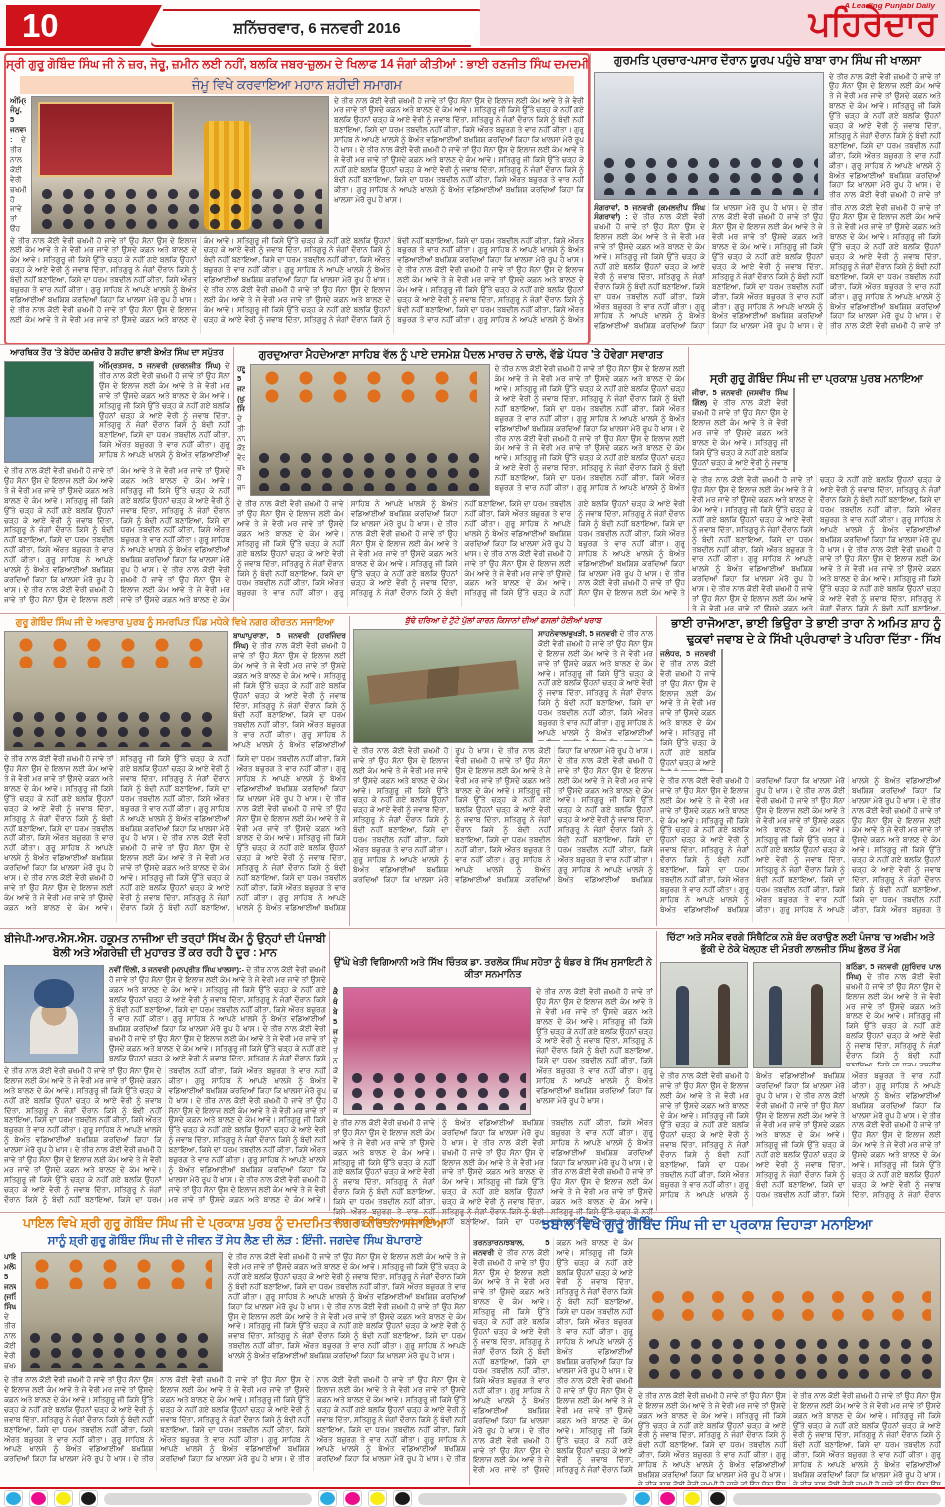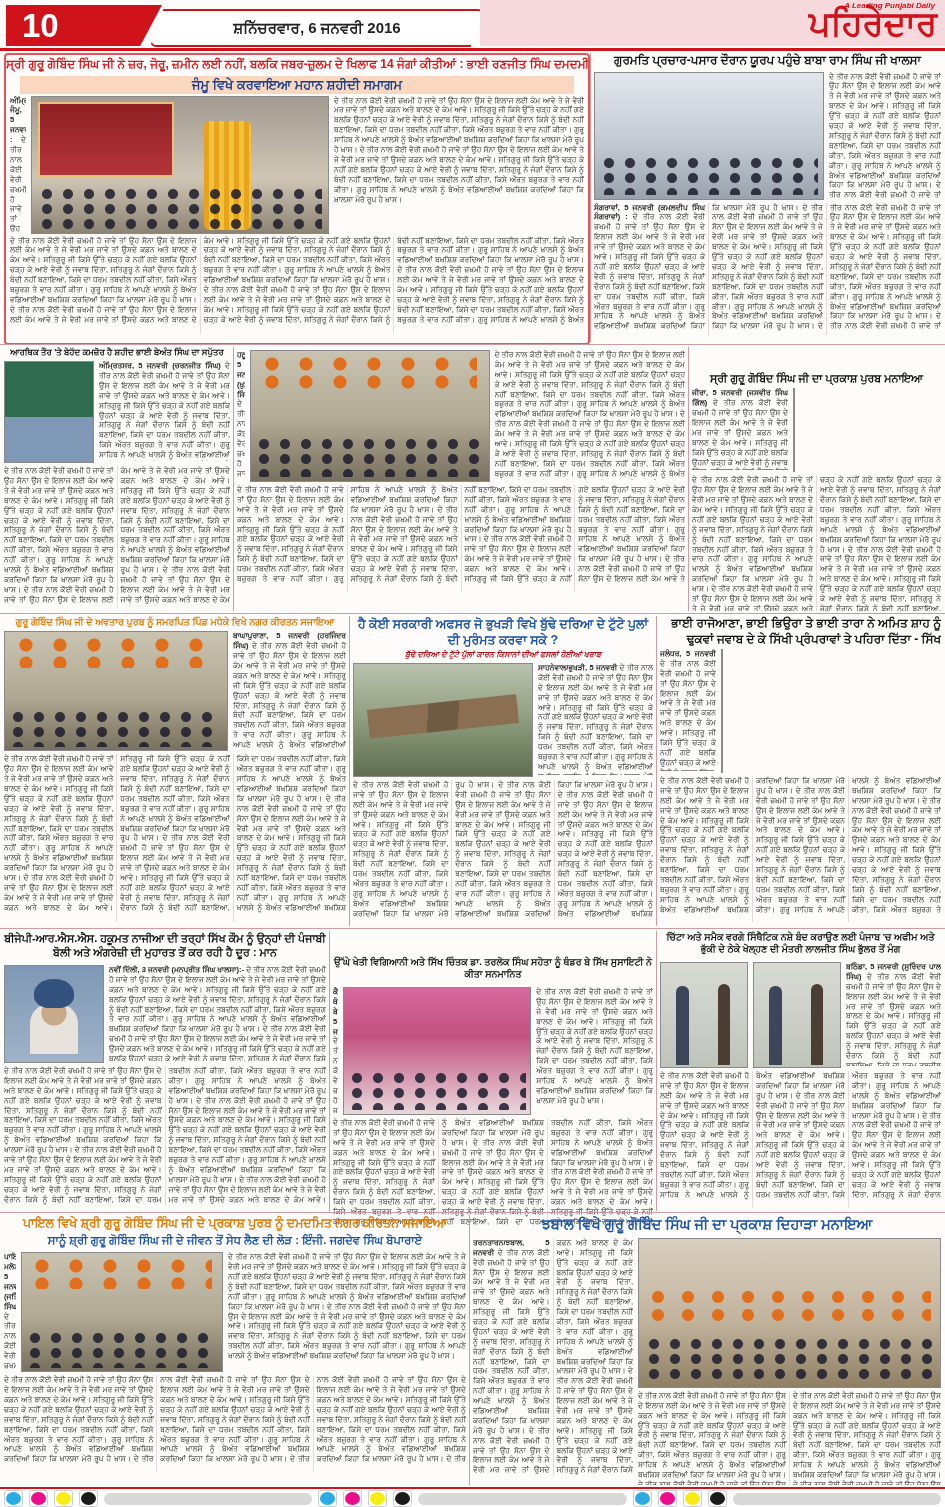--- a/index.html
+++ b/index.html
@@ -15,21 +15,21 @@
   .mast-band{position:absolute;left:480px;top:0;width:465px;height:46px;background:#f6d9dd;}
   .logo{position:absolute;right:8px;top:6px;color:#d0121b;font-size:34px;font-weight:bold;line-height:1;}
   .tagline{position:absolute;right:10px;top:1px;color:#d0121b;font-size:8px;font-style:italic;font-weight:bold;}
   .rule-top{position:absolute;left:0;top:48px;width:945px;height:3px;background:#d0121b;}
   .rule-bottom{position:absolute;left:0;top:1487px;width:945px;height:2px;background:#d0121b;}
   
   .art{position:absolute;overflow:hidden;}
   .hl{font-weight:bold;text-align:center;margin:0;line-height:1.3;}
   .one{white-space:nowrap;overflow:hidden;}
   .red{color:#d6181e}.blk{color:#111}.org{color:#e07c06}.blu{color:#1c55a8}
-  .subband{background:#f9d8bf;color:#1c3f8f;font-weight:bold;text-align:center;font-size:13px;
+  .subband{background:#f9d8bf;color:#1c3f8f;font-weight:normal;text-align:center;font-size:13px;
            margin:3px 14px 2px 14px;padding:1px 0;}
   .subsmall{color:#b3111c;font-weight:bold;font-style:italic;text-align:center;font-size:8px;margin:0;}
   .body{font-size:7.5px;text-align:justify;line-height:1.32;color:#1b1b1b;overflow:hidden;}
   .cols2{columns:2;column-gap:7px;column-rule:1px solid #e3dada;}
   .cols3{columns:3;column-gap:7px;column-rule:1px solid #e3dada;}
   .cols4{columns:4;column-gap:7px;column-rule:1px solid #e3dada;}
   .dl{font-weight:bold;}
   .row{display:flex;gap:5px;}
   .grow{flex:1 1 auto;}
   .vsep{position:absolute;width:1px;background:#cf9d9d;}
@@ -133,20 +133,21 @@
       </div>
     </div>
     <div class="body cols2" style="margin-top:3px;height:142px;">
       <span> ਦੇ ਤੀਰ ਨਾਲ ਕੋਈ ਵੈਰੀ ਜ਼ਖਮੀ ਹੋ ਜਾਵੇ ਤਾਂ ਉਹ ਸੋਨਾ ਉਸ ਦੇ ਇਲਾਜ ਲਈ ਕੰਮ ਆਵੇ ਤੇ ਜੇ ਵੈਰੀ ਮਰ ਜਾਵੇ ਤਾਂ ਉਸਦੇ ਕਫ਼ਨ ਅਤੇ ਬਾਲਣ ਦੇ ਕੰਮ ਆਵੇ। ਸਤਿਗੁਰੂ ਜੀ ਕਿਸੇ ਉੱਤੇ ਚੜ੍ਹ ਕੇ ਨਹੀਂ ਗਏ ਬਲਕਿ ਉਹਨਾਂ ਚੜ੍ਹ ਕੇ ਆਏ ਵੈਰੀ ਨੂੰ ਜਵਾਬ ਦਿੱਤਾ, ਸਤਿਗੁਰੂ ਨੇ ਜੰਗਾਂ ਦੌਰਾਨ ਕਿਸੇ ਨੂੰ ਬੰਦੀ ਨਹੀਂ ਬਣਾਇਆ, ਕਿਸੇ ਦਾ ਧਰਮ ਤਬਦੀਲ ਨਹੀਂ ਕੀਤਾ, ਕਿਸੇ ਔਰਤ ਬਜ਼ੁਰਗ ਤੇ ਵਾਰ ਨਹੀਂ ਕੀਤਾ। ਗੁਰੂ ਸਾਹਿਬ ਨੇ ਆਪਣੇ ਖਾਲਸੇ ਨੂੰ ਬੇਅੰਤ ਵਡਿਆਈਆਂ ਬਖਸ਼ਿਸ਼ ਕਰਦਿਆਂ ਕਿਹਾ ਕਿ ਖਾਲਸਾ ਮੇਰੋ ਰੂਪ ਹੈ ਖਾਸ। ਦੇ ਤੀਰ ਨਾਲ ਕੋਈ ਵੈਰੀ ਜ਼ਖਮੀ ਹੋ ਜਾਵੇ ਤਾਂ ਉਹ ਸੋਨਾ ਉਸ ਦੇ ਇਲਾਜ ਲਈ ਕੰਮ ਆਵੇ ਤੇ ਜੇ ਵੈਰੀ ਮਰ ਜਾਵੇ ਤਾਂ ਉਸਦੇ ਕਫ਼ਨ ਅਤੇ ਬਾਲਣ ਦੇ ਕੰਮ ਆਵੇ। ਸਤਿਗੁਰੂ ਜੀ ਕਿਸੇ ਉੱਤੇ ਚੜ੍ਹ ਕੇ ਨਹੀਂ ਗਏ ਬਲਕਿ ਉਹਨਾਂ ਚੜ੍ਹ ਕੇ ਆਏ ਵੈਰੀ ਨੂੰ ਜਵਾਬ ਦਿੱਤਾ, ਸਤਿਗੁਰੂ ਨੇ ਜੰਗਾਂ ਦੌਰਾਨ ਕਿਸੇ ਨੂੰ ਬੰਦੀ ਨਹੀਂ ਬਣਾਇਆ, ਕਿਸੇ ਦਾ ਧਰਮ ਤਬਦੀਲ ਨਹੀਂ ਕੀਤਾ, ਕਿਸੇ ਔਰਤ ਬਜ਼ੁਰਗ ਤੇ ਵਾਰ ਨਹੀਂ ਕੀਤਾ। ਗੁਰੂ ਸਾਹਿਬ ਨੇ ਆਪਣੇ ਖਾਲਸੇ ਨੂੰ ਬੇਅੰਤ ਵਡਿਆਈਆਂ ਬਖਸ਼ਿਸ਼ ਕਰਦਿਆਂ ਕਿਹਾ ਕਿ ਖਾਲਸਾ ਮੇਰੋ ਰੂਪ ਹੈ ਖਾਸ। ਦੇ ਤੀਰ ਨਾਲ ਕੋਈ ਵੈਰੀ ਜ਼ਖਮੀ ਹੋ ਜਾਵੇ ਤਾਂ ਉਹ ਸੋਨਾ ਉਸ ਦੇ ਇਲਾਜ ਲਈ ਕੰਮ ਆਵੇ ਤੇ ਜੇ ਵੈਰੀ ਮਰ ਜਾਵੇ ਤਾਂ ਉਸਦੇ ਕਫ਼ਨ ਅਤੇ ਬਾਲਣ ਦੇ ਕੰਮ ਆਵੇ। ਸਤਿਗੁਰੂ ਜੀ ਕਿਸੇ ਉੱਤੇ ਚੜ੍ਹ ਕੇ ਨਹੀਂ ਗਏ ਬਲਕਿ ਉਹਨਾਂ ਚੜ੍ਹ ਕੇ ਆਏ ਵੈਰੀ ਨੂੰ ਜਵਾਬ ਦਿੱਤਾ, ਸਤਿਗੁਰੂ ਨੇ ਜੰਗਾਂ ਦੌਰਾਨ ਕਿਸੇ ਨੂੰ ਬੰਦੀ ਨਹੀਂ ਬਣਾਇਆ, ਕਿਸੇ ਦਾ ਧਰਮ ਤਬਦੀਲ ਨਹੀਂ ਕੀਤਾ, ਕਿਸੇ ਔਰਤ ਬਜ਼ੁਰਗ ਤੇ ਵਾਰ ਨਹੀਂ ਕੀਤਾ। ਗੁਰੂ ਸਾਹਿਬ ਨੇ ਆਪਣੇ ਖਾਲਸੇ ਨੂੰ ਬੇਅੰਤ ਵਡਿਆਈਆਂ ਬਖਸ਼ਿਸ਼ ਕਰਦਿਆਂ ਕਿਹਾ ਕਿ ਖਾਲਸਾ ਮੇਰੋ ਰੂਪ ਹੈ ਖਾਸ। ਦੇ ਤੀਰ ਨਾਲ ਕੋਈ ਵੈਰੀ ਜ਼ਖਮੀ ਹੋ ਜਾਵੇ ਤਾਂ ਉਹ ਸੋਨਾ ਉਸ ਦੇ ਇਲਾਜ ਲਈ ਕੰਮ ਆਵੇ ਤੇ ਜੇ ਵੈਰੀ ਮਰ ਜਾਵੇ ਤਾਂ ਉਸਦੇ ਕਫ਼ਨ ਅਤੇ ਬਾਲਣ ਦੇ ਕੰਮ ਆਵੇ। ਸਤਿਗੁਰੂ ਜੀ ਕਿਸੇ ਉੱਤੇ ਚੜ੍ਹ ਕੇ ਨਹੀਂ ਗਏ ਬਲਕਿ ਉਹਨਾਂ ਚੜ੍ਹ ਕੇ ਆਏ ਵੈਰੀ ਨੂੰ ਜਵਾਬ ਦਿੱਤਾ, ਸਤਿਗੁਰੂ ਨੇ ਜੰਗਾਂ ਦੌਰਾਨ ਕਿਸੇ ਨੂੰ ਬੰਦੀ ਨਹੀਂ ਬਣਾਇਆ, ਕਿਸੇ ਦਾ ਧਰਮ ਤਬਦੀਲ ਨਹੀਂ ਕੀਤਾ, ਕਿਸੇ ਔਰਤ ਬਜ਼ੁਰਗ ਤੇ ਵਾਰ ਨਹੀਂ ਕੀਤਾ। ਗੁਰੂ ਸਾਹਿਬ ਨੇ ਆਪਣੇ ਖਾਲਸੇ ਨੂੰ ਬੇਅੰਤ ਵਡਿਆਈਆਂ ਬਖਸ਼ਿਸ਼ ਕਰਦਿਆਂ ਕਿਹਾ ਕਿ ਖਾਲਸਾ ਮੇਰੋ ਰੂਪ ਹੈ ਖਾਸ।</span>
     </div>
   </section>
 
   <div class="vsep" style="left:233px;top:347px;height:264px;"></div>
 
   <section class="art" style="left:237px;top:347px;width:448px;height:264px;">
+    <h2 class="hl blk one" style="font-size:11px;">ਗੁਰਦੁਆਰਾ ਮੈਹਦੇਆਣਾ ਸਾਹਿਬ ਵੱਲ ਨੂੰ ਪਾਏ ਦਸਮੇਸ਼ ਪੈਦਲ ਮਾਰਚ ਨੇ ਚਾਲੇ, ਵੱਡੇ ਪੱਧਰ 'ਤੇ ਹੋਵੇਗਾ ਸਵਾਗਤ</h2>
     <div class="row" style="margin-top:3px;">
       <div class="body" style="width:100px;height:130px;">
         <b class="dl">ਹਠੂਰ, 5 ਜਨਵਰੀ (ਖੁਸ਼ਮਿੰਦਰ ਸਿੰਘ)</b>
         <span> ਦੇ ਤੀਰ ਨਾਲ ਕੋਈ ਵੈਰੀ ਜ਼ਖਮੀ ਹੋ ਜਾਵੇ ਤਾਂ ਉਹ ਸੋਨਾ ਉਸ ਦੇ ਇਲਾਜ ਲਈ ਕੰਮ ਆਵੇ ਤੇ ਜੇ ਵੈਰੀ ਮਰ ਜਾਵੇ ਤਾਂ ਉਸਦੇ ਕਫ਼ਨ ਅਤੇ ਬਾਲਣ ਦੇ ਕੰਮ ਆਵੇ। ਸਤਿਗੁਰੂ ਜੀ ਕਿਸੇ ਉੱਤੇ ਚੜ੍ਹ ਕੇ ਨਹੀਂ ਗਏ ਬਲਕਿ ਉਹਨਾਂ ਚੜ੍ਹ ਕੇ ਆਏ ਵੈਰੀ ਨੂੰ ਜਵਾਬ ਦਿੱਤਾ, ਸਤਿਗੁਰੂ ਨੇ ਜੰਗਾਂ ਦੌਰਾਨ ਕਿਸੇ ਨੂੰ ਬੰਦੀ ਨਹੀਂ ਬਣਾਇਆ, ਕਿਸੇ ਦਾ ਧਰਮ ਤਬਦੀਲ ਨਹੀਂ ਕੀਤਾ, ਕਿਸੇ ਔਰਤ ਬਜ਼ੁਰਗ ਤੇ ਵਾਰ ਨਹੀਂ ਕੀਤਾ। ਗੁਰੂ ਸਾਹਿਬ ਨੇ ਆਪਣੇ ਖਾਲਸੇ ਨੂੰ ਬੇਅੰਤ ਵਡਿਆਈਆਂ ਬਖਸ਼ਿਸ਼ ਕਰਦਿਆਂ ਕਿਹਾ ਕਿ ਖਾਲਸਾ ਮੇਰੋ ਰੂਪ ਹੈ ਖਾਸ। ਦੇ ਤੀਰ ਨਾਲ ਕੋਈ ਵੈਰੀ ਜ਼ਖਮੀ ਹੋ ਜਾਵੇ ਤਾਂ ਉਹ ਸੋਨਾ ਉਸ ਦੇ ਇਲਾਜ ਲਈ ਕੰਮ ਆਵੇ ਤੇ ਜੇ ਵੈਰੀ ਮਰ ਜਾਵੇ ਤਾਂ ਉਸਦੇ ਕਫ਼ਨ ਅਤੇ ਬਾਲਣ ਦੇ ਕੰਮ ਆਵੇ। ਸਤਿਗੁਰੂ ਜੀ ਕਿਸੇ ਉੱਤੇ ਚੜ੍ਹ ਕੇ ਨਹੀਂ ਗਏ ਬਲਕਿ ਉਹਨਾਂ ਚੜ੍ਹ ਕੇ ਆਏ ਵੈਰੀ ਨੂੰ ਜਵਾਬ ਦਿੱਤਾ, ਸਤਿਗੁਰੂ ਨੇ ਜੰਗਾਂ ਦੌਰਾਨ ਕਿਸੇ ਨੂੰ ਬੰਦੀ ਨਹੀਂ ਬਣਾਇਆ, ਕਿਸੇ ਦਾ ਧਰਮ ਤਬਦੀਲ ਨਹੀਂ ਕੀਤਾ, ਕਿਸੇ ਔਰਤ ਬਜ਼ੁਰਗ ਤੇ ਵਾਰ ਨਹੀਂ ਕੀਤਾ। ਗੁਰੂ ਸਾਹਿਬ ਨੇ ਆਪਣੇ ਖਾਲਸੇ ਨੂੰ ਬੇਅੰਤ ਵਡਿਆਈਆਂ ਬਖਸ਼ਿਸ਼ ਕਰਦਿਆਂ ਕਿਹਾ ਕਿ ਖਾਲਸਾ ਮੇਰੋ ਰੂਪ ਹੈ ਖਾਸ।</span>
       </div>
       <div class="photo ph-crowd-orange heads" style="width:238px;height:130px;"></div>
       <div class="body grow" style="height:130px;">
         <span> ਦੇ ਤੀਰ ਨਾਲ ਕੋਈ ਵੈਰੀ ਜ਼ਖਮੀ ਹੋ ਜਾਵੇ ਤਾਂ ਉਹ ਸੋਨਾ ਉਸ ਦੇ ਇਲਾਜ ਲਈ ਕੰਮ ਆਵੇ ਤੇ ਜੇ ਵੈਰੀ ਮਰ ਜਾਵੇ ਤਾਂ ਉਸਦੇ ਕਫ਼ਨ ਅਤੇ ਬਾਲਣ ਦੇ ਕੰਮ ਆਵੇ। ਸਤਿਗੁਰੂ ਜੀ ਕਿਸੇ ਉੱਤੇ ਚੜ੍ਹ ਕੇ ਨਹੀਂ ਗਏ ਬਲਕਿ ਉਹਨਾਂ ਚੜ੍ਹ ਕੇ ਆਏ ਵੈਰੀ ਨੂੰ ਜਵਾਬ ਦਿੱਤਾ, ਸਤਿਗੁਰੂ ਨੇ ਜੰਗਾਂ ਦੌਰਾਨ ਕਿਸੇ ਨੂੰ ਬੰਦੀ ਨਹੀਂ ਬਣਾਇਆ, ਕਿਸੇ ਦਾ ਧਰਮ ਤਬਦੀਲ ਨਹੀਂ ਕੀਤਾ, ਕਿਸੇ ਔਰਤ ਬਜ਼ੁਰਗ ਤੇ ਵਾਰ ਨਹੀਂ ਕੀਤਾ। ਗੁਰੂ ਸਾਹਿਬ ਨੇ ਆਪਣੇ ਖਾਲਸੇ ਨੂੰ ਬੇਅੰਤ ਵਡਿਆਈਆਂ ਬਖਸ਼ਿਸ਼ ਕਰਦਿਆਂ ਕਿਹਾ ਕਿ ਖਾਲਸਾ ਮੇਰੋ ਰੂਪ ਹੈ ਖਾਸ। ਦੇ ਤੀਰ ਨਾਲ ਕੋਈ ਵੈਰੀ ਜ਼ਖਮੀ ਹੋ ਜਾਵੇ ਤਾਂ ਉਹ ਸੋਨਾ ਉਸ ਦੇ ਇਲਾਜ ਲਈ ਕੰਮ ਆਵੇ ਤੇ ਜੇ ਵੈਰੀ ਮਰ ਜਾਵੇ ਤਾਂ ਉਸਦੇ ਕਫ਼ਨ ਅਤੇ ਬਾਲਣ ਦੇ ਕੰਮ ਆਵੇ। ਸਤਿਗੁਰੂ ਜੀ ਕਿਸੇ ਉੱਤੇ ਚੜ੍ਹ ਕੇ ਨਹੀਂ ਗਏ ਬਲਕਿ ਉਹਨਾਂ ਚੜ੍ਹ ਕੇ ਆਏ ਵੈਰੀ ਨੂੰ ਜਵਾਬ ਦਿੱਤਾ, ਸਤਿਗੁਰੂ ਨੇ ਜੰਗਾਂ ਦੌਰਾਨ ਕਿਸੇ ਨੂੰ ਬੰਦੀ ਨਹੀਂ ਬਣਾਇਆ, ਕਿਸੇ ਦਾ ਧਰਮ ਤਬਦੀਲ ਨਹੀਂ ਕੀਤਾ, ਕਿਸੇ ਔਰਤ ਬਜ਼ੁਰਗ ਤੇ ਵਾਰ ਨਹੀਂ ਕੀਤਾ। ਗੁਰੂ ਸਾਹਿਬ ਨੇ ਆਪਣੇ ਖਾਲਸੇ ਨੂੰ ਬੇਅੰਤ ਵਡਿਆਈਆਂ ਬਖਸ਼ਿਸ਼ ਕਰਦਿਆਂ ਕਿਹਾ ਕਿ ਖਾਲਸਾ ਮੇਰੋ ਰੂਪ ਹੈ ਖਾਸ।</span>
       </div>
     </div>
@@ -183,21 +184,20 @@
       </div>
     </div>
     <div class="body cols3" style="margin-top:3px;height:168px;">
       <span> ਦੇ ਤੀਰ ਨਾਲ ਕੋਈ ਵੈਰੀ ਜ਼ਖਮੀ ਹੋ ਜਾਵੇ ਤਾਂ ਉਹ ਸੋਨਾ ਉਸ ਦੇ ਇਲਾਜ ਲਈ ਕੰਮ ਆਵੇ ਤੇ ਜੇ ਵੈਰੀ ਮਰ ਜਾਵੇ ਤਾਂ ਉਸਦੇ ਕਫ਼ਨ ਅਤੇ ਬਾਲਣ ਦੇ ਕੰਮ ਆਵੇ। ਸਤਿਗੁਰੂ ਜੀ ਕਿਸੇ ਉੱਤੇ ਚੜ੍ਹ ਕੇ ਨਹੀਂ ਗਏ ਬਲਕਿ ਉਹਨਾਂ ਚੜ੍ਹ ਕੇ ਆਏ ਵੈਰੀ ਨੂੰ ਜਵਾਬ ਦਿੱਤਾ, ਸਤਿਗੁਰੂ ਨੇ ਜੰਗਾਂ ਦੌਰਾਨ ਕਿਸੇ ਨੂੰ ਬੰਦੀ ਨਹੀਂ ਬਣਾਇਆ, ਕਿਸੇ ਦਾ ਧਰਮ ਤਬਦੀਲ ਨਹੀਂ ਕੀਤਾ, ਕਿਸੇ ਔਰਤ ਬਜ਼ੁਰਗ ਤੇ ਵਾਰ ਨਹੀਂ ਕੀਤਾ। ਗੁਰੂ ਸਾਹਿਬ ਨੇ ਆਪਣੇ ਖਾਲਸੇ ਨੂੰ ਬੇਅੰਤ ਵਡਿਆਈਆਂ ਬਖਸ਼ਿਸ਼ ਕਰਦਿਆਂ ਕਿਹਾ ਕਿ ਖਾਲਸਾ ਮੇਰੋ ਰੂਪ ਹੈ ਖਾਸ। ਦੇ ਤੀਰ ਨਾਲ ਕੋਈ ਵੈਰੀ ਜ਼ਖਮੀ ਹੋ ਜਾਵੇ ਤਾਂ ਉਹ ਸੋਨਾ ਉਸ ਦੇ ਇਲਾਜ ਲਈ ਕੰਮ ਆਵੇ ਤੇ ਜੇ ਵੈਰੀ ਮਰ ਜਾਵੇ ਤਾਂ ਉਸਦੇ ਕਫ਼ਨ ਅਤੇ ਬਾਲਣ ਦੇ ਕੰਮ ਆਵੇ। ਸਤਿਗੁਰੂ ਜੀ ਕਿਸੇ ਉੱਤੇ ਚੜ੍ਹ ਕੇ ਨਹੀਂ ਗਏ ਬਲਕਿ ਉਹਨਾਂ ਚੜ੍ਹ ਕੇ ਆਏ ਵੈਰੀ ਨੂੰ ਜਵਾਬ ਦਿੱਤਾ, ਸਤਿਗੁਰੂ ਨੇ ਜੰਗਾਂ ਦੌਰਾਨ ਕਿਸੇ ਨੂੰ ਬੰਦੀ ਨਹੀਂ ਬਣਾਇਆ, ਕਿਸੇ ਦਾ ਧਰਮ ਤਬਦੀਲ ਨਹੀਂ ਕੀਤਾ, ਕਿਸੇ ਔਰਤ ਬਜ਼ੁਰਗ ਤੇ ਵਾਰ ਨਹੀਂ ਕੀਤਾ। ਗੁਰੂ ਸਾਹਿਬ ਨੇ ਆਪਣੇ ਖਾਲਸੇ ਨੂੰ ਬੇਅੰਤ ਵਡਿਆਈਆਂ ਬਖਸ਼ਿਸ਼ ਕਰਦਿਆਂ ਕਿਹਾ ਕਿ ਖਾਲਸਾ ਮੇਰੋ ਰੂਪ ਹੈ ਖਾਸ। ਦੇ ਤੀਰ ਨਾਲ ਕੋਈ ਵੈਰੀ ਜ਼ਖਮੀ ਹੋ ਜਾਵੇ ਤਾਂ ਉਹ ਸੋਨਾ ਉਸ ਦੇ ਇਲਾਜ ਲਈ ਕੰਮ ਆਵੇ ਤੇ ਜੇ ਵੈਰੀ ਮਰ ਜਾਵੇ ਤਾਂ ਉਸਦੇ ਕਫ਼ਨ ਅਤੇ ਬਾਲਣ ਦੇ ਕੰਮ ਆਵੇ। ਸਤਿਗੁਰੂ ਜੀ ਕਿਸੇ ਉੱਤੇ ਚੜ੍ਹ ਕੇ ਨਹੀਂ ਗਏ ਬਲਕਿ ਉਹਨਾਂ ਚੜ੍ਹ ਕੇ ਆਏ ਵੈਰੀ ਨੂੰ ਜਵਾਬ ਦਿੱਤਾ, ਸਤਿਗੁਰੂ ਨੇ ਜੰਗਾਂ ਦੌਰਾਨ ਕਿਸੇ ਨੂੰ ਬੰਦੀ ਨਹੀਂ ਬਣਾਇਆ, ਕਿਸੇ ਦਾ ਧਰਮ ਤਬਦੀਲ ਨਹੀਂ ਕੀਤਾ, ਕਿਸੇ ਔਰਤ ਬਜ਼ੁਰਗ ਤੇ ਵਾਰ ਨਹੀਂ ਕੀਤਾ। ਗੁਰੂ ਸਾਹਿਬ ਨੇ ਆਪਣੇ ਖਾਲਸੇ ਨੂੰ ਬੇਅੰਤ ਵਡਿਆਈਆਂ ਬਖਸ਼ਿਸ਼ ਕਰਦਿਆਂ ਕਿਹਾ ਕਿ ਖਾਲਸਾ ਮੇਰੋ ਰੂਪ ਹੈ ਖਾਸ। ਦੇ ਤੀਰ ਨਾਲ ਕੋਈ ਵੈਰੀ ਜ਼ਖਮੀ ਹੋ ਜਾਵੇ ਤਾਂ ਉਹ ਸੋਨਾ ਉਸ ਦੇ ਇਲਾਜ ਲਈ ਕੰਮ ਆਵੇ ਤੇ ਜੇ ਵੈਰੀ ਮਰ ਜਾਵੇ ਤਾਂ ਉਸਦੇ ਕਫ਼ਨ ਅਤੇ ਬਾਲਣ ਦੇ ਕੰਮ ਆਵੇ। ਸਤਿਗੁਰੂ ਜੀ ਕਿਸੇ ਉੱਤੇ ਚੜ੍ਹ ਕੇ ਨਹੀਂ ਗਏ ਬਲਕਿ ਉਹਨਾਂ ਚੜ੍ਹ ਕੇ ਆਏ ਵੈਰੀ ਨੂੰ ਜਵਾਬ ਦਿੱਤਾ, ਸਤਿਗੁਰੂ ਨੇ ਜੰਗਾਂ ਦੌਰਾਨ ਕਿਸੇ ਨੂੰ ਬੰਦੀ ਨਹੀਂ ਬਣਾਇਆ, ਕਿਸੇ ਦਾ ਧਰਮ ਤਬਦੀਲ ਨਹੀਂ ਕੀਤਾ, ਕਿਸੇ ਔਰਤ ਬਜ਼ੁਰਗ ਤੇ ਵਾਰ ਨਹੀਂ ਕੀਤਾ। ਗੁਰੂ ਸਾਹਿਬ ਨੇ ਆਪਣੇ ਖਾਲਸੇ ਨੂੰ ਬੇਅੰਤ ਵਡਿਆਈਆਂ ਬਖਸ਼ਿਸ਼ ਕਰਦਿਆਂ ਕਿਹਾ ਕਿ ਖਾਲਸਾ ਮੇਰੋ ਰੂਪ ਹੈ ਖਾਸ। ਦੇ ਤੀਰ ਨਾਲ ਕੋਈ ਵੈਰੀ ਜ਼ਖਮੀ ਹੋ ਜਾਵੇ ਤਾਂ ਉਹ ਸੋਨਾ ਉਸ ਦੇ ਇਲਾਜ ਲਈ ਕੰਮ ਆਵੇ ਤੇ ਜੇ ਵੈਰੀ ਮਰ ਜਾਵੇ ਤਾਂ ਉਸਦੇ ਕਫ਼ਨ ਅਤੇ ਬਾਲਣ ਦੇ ਕੰਮ ਆਵੇ। ਸਤਿਗੁਰੂ ਜੀ ਕਿਸੇ ਉੱਤੇ ਚੜ੍ਹ ਕੇ ਨਹੀਂ ਗਏ ਬਲਕਿ ਉਹਨਾਂ ਚੜ੍ਹ ਕੇ ਆਏ ਵੈਰੀ ਨੂੰ ਜਵਾਬ ਦਿੱਤਾ, ਸਤਿਗੁਰੂ ਨੇ ਜੰਗਾਂ ਦੌਰਾਨ ਕਿਸੇ ਨੂੰ ਬੰਦੀ ਨਹੀਂ ਬਣਾਇਆ, ਕਿਸੇ ਦਾ ਧਰਮ ਤਬਦੀਲ ਨਹੀਂ ਕੀਤਾ, ਕਿਸੇ ਔਰਤ ਬਜ਼ੁਰਗ ਤੇ ਵਾਰ ਨਹੀਂ ਕੀਤਾ। ਗੁਰੂ ਸਾਹਿਬ ਨੇ ਆਪਣੇ ਖਾਲਸੇ ਨੂੰ ਬੇਅੰਤ ਵਡਿਆਈਆਂ ਬਖਸ਼ਿਸ਼ ਕਰਦਿਆਂ ਕਿਹਾ ਕਿ ਖਾਲਸਾ ਮੇਰੋ ਰੂਪ ਹੈ ਖਾਸ। ਦੇ ਤੀਰ ਨਾਲ ਕੋਈ ਵੈਰੀ ਜ਼ਖਮੀ ਹੋ ਜਾਵੇ ਤਾਂ ਉਹ ਸੋਨਾ ਉਸ ਦੇ ਇਲਾਜ ਲਈ ਕੰਮ ਆਵੇ ਤੇ ਜੇ ਵੈਰੀ ਮਰ ਜਾਵੇ ਤਾਂ ਉਸਦੇ ਕਫ਼ਨ ਅਤੇ ਬਾਲਣ ਦੇ ਕੰਮ ਆਵੇ। ਸਤਿਗੁਰੂ ਜੀ ਕਿਸੇ ਉੱਤੇ ਚੜ੍ਹ ਕੇ ਨਹੀਂ ਗਏ ਬਲਕਿ ਉਹਨਾਂ ਚੜ੍ਹ ਕੇ ਆਏ ਵੈਰੀ ਨੂੰ ਜਵਾਬ ਦਿੱਤਾ, ਸਤਿਗੁਰੂ ਨੇ ਜੰਗਾਂ ਦੌਰਾਨ ਕਿਸੇ ਨੂੰ ਬੰਦੀ ਨਹੀਂ ਬਣਾਇਆ, ਕਿਸੇ ਦਾ ਧਰਮ ਤਬਦੀਲ ਨਹੀਂ ਕੀਤਾ, ਕਿਸੇ ਔਰਤ ਬਜ਼ੁਰਗ ਤੇ ਵਾਰ ਨਹੀਂ ਕੀਤਾ। ਗੁਰੂ ਸਾਹਿਬ ਨੇ ਆਪਣੇ ਖਾਲਸੇ ਨੂੰ ਬੇਅੰਤ ਵਡਿਆਈਆਂ ਬਖਸ਼ਿਸ਼ ਕਰਦਿਆਂ ਕਿਹਾ ਕਿ ਖਾਲਸਾ ਮੇਰੋ ਰੂਪ ਹੈ ਖਾਸ। ਦੇ ਤੀਰ ਨਾਲ ਕੋਈ ਵੈਰੀ ਜ਼ਖਮੀ ਹੋ ਜਾਵੇ ਤਾਂ ਉਹ ਸੋਨਾ ਉਸ ਦੇ ਇਲਾਜ ਲਈ ਕੰਮ ਆਵੇ ਤੇ ਜੇ ਵੈਰੀ ਮਰ ਜਾਵੇ ਤਾਂ ਉਸਦੇ ਕਫ਼ਨ ਅਤੇ ਬਾਲਣ ਦੇ ਕੰਮ ਆਵੇ। ਸਤਿਗੁਰੂ ਜੀ ਕਿਸੇ ਉੱਤੇ ਚੜ੍ਹ ਕੇ ਨਹੀਂ ਗਏ ਬਲਕਿ ਉਹਨਾਂ ਚੜ੍ਹ ਕੇ ਆਏ ਵੈਰੀ ਨੂੰ ਜਵਾਬ ਦਿੱਤਾ, ਸਤਿਗੁਰੂ ਨੇ ਜੰਗਾਂ ਦੌਰਾਨ ਕਿਸੇ ਨੂੰ ਬੰਦੀ ਨਹੀਂ ਬਣਾਇਆ, ਕਿਸੇ ਦਾ ਧਰਮ ਤਬਦੀਲ ਨਹੀਂ ਕੀਤਾ, ਕਿਸੇ ਔਰਤ ਬਜ਼ੁਰਗ ਤੇ ਵਾਰ ਨਹੀਂ ਕੀਤਾ। ਗੁਰੂ ਸਾਹਿਬ ਨੇ ਆਪਣੇ ਖਾਲਸੇ ਨੂੰ ਬੇਅੰਤ ਵਡਿਆਈਆਂ ਬਖਸ਼ਿਸ਼ ਕਰਦਿਆਂ ਕਿਹਾ ਕਿ ਖਾਲਸਾ ਮੇਰੋ ਰੂਪ ਹੈ ਖਾਸ। ਦੇ ਤੀਰ ਨਾਲ ਕੋਈ ਵੈਰੀ ਜ਼ਖਮੀ ਹੋ ਜਾਵੇ ਤਾਂ ਉਹ ਸੋਨਾ ਉਸ ਦੇ ਇਲਾਜ ਲਈ ਕੰਮ ਆਵੇ ਤੇ ਜੇ ਵੈਰੀ ਮਰ ਜਾਵੇ ਤਾਂ ਉਸਦੇ ਕਫ਼ਨ ਅਤੇ ਬਾਲਣ ਦੇ ਕੰਮ ਆਵੇ। ਸਤਿਗੁਰੂ ਜੀ ਕਿਸੇ ਉੱਤੇ ਚੜ੍ਹ ਕੇ ਨਹੀਂ ਗਏ ਬਲਕਿ ਉਹਨਾਂ ਚੜ੍ਹ ਕੇ ਆਏ ਵੈਰੀ ਨੂੰ ਜਵਾਬ ਦਿੱਤਾ, ਸਤਿਗੁਰੂ ਨੇ ਜੰਗਾਂ ਦੌਰਾਨ ਕਿਸੇ ਨੂੰ ਬੰਦੀ ਨਹੀਂ ਬਣਾਇਆ, ਕਿਸੇ ਦਾ ਧਰਮ ਤਬਦੀਲ ਨਹੀਂ ਕੀਤਾ, ਕਿਸੇ ਔਰਤ ਬਜ਼ੁਰਗ ਤੇ ਵਾਰ ਨਹੀਂ ਕੀਤਾ। ਗੁਰੂ ਸਾਹਿਬ ਨੇ ਆਪਣੇ ਖਾਲਸੇ ਨੂੰ ਬੇਅੰਤ ਵਡਿਆਈਆਂ ਬਖਸ਼ਿਸ਼ ਕਰਦਿਆਂ ਕਿਹਾ ਕਿ ਖਾਲਸਾ ਮੇਰੋ ਰੂਪ ਹੈ ਖਾਸ।</span>
     </div>
   </section>
 
   <div class="vsep" style="left:349px;top:616px;height:310px;"></div>
 
   <section class="art" style="left:353px;top:616px;width:300px;height:310px;">
-    <h2 class="hl blu" style="font-size:12.5px;height:34px;overflow:hidden;">ਹੈ ਕੋਈ ਸਰਕਾਰੀ ਅਫਸਰ ਜੋ ਭੁਖੜੀ ਵਿਖੇ ਬੁੱਢੇ ਦਰਿਆ ਦੇ ਟੁੱਟੇ ਪੁਲਾਂ ਦੀ ਮੁਰੰਮਤ ਕਰਵਾ ਸਕੇ ?</h2>
     <p class="subsmall one">ਬੁੱਢੇ ਦਰਿਆ ਦੇ ਟੁੱਟੇ ਪੁੱਲਾਂ ਕਾਰਨ ਕਿਸਾਨਾਂ ਦੀਆਂ ਫਸਲਾਂ ਹੋਈਆਂ ਖਰਾਬ</p>
     <div class="row" style="margin-top:3px;">
       <div class="photo ph-bridge" style="width:178px;height:112px;"></div>
       <div class="body grow" style="height:112px;">
         <b class="dl">ਸਾਹਨੇਵਾਲ/ਭੁਖੜੀ, 5 ਜਨਵਰੀ</b>
         <span> ਦੇ ਤੀਰ ਨਾਲ ਕੋਈ ਵੈਰੀ ਜ਼ਖਮੀ ਹੋ ਜਾਵੇ ਤਾਂ ਉਹ ਸੋਨਾ ਉਸ ਦੇ ਇਲਾਜ ਲਈ ਕੰਮ ਆਵੇ ਤੇ ਜੇ ਵੈਰੀ ਮਰ ਜਾਵੇ ਤਾਂ ਉਸਦੇ ਕਫ਼ਨ ਅਤੇ ਬਾਲਣ ਦੇ ਕੰਮ ਆਵੇ। ਸਤਿਗੁਰੂ ਜੀ ਕਿਸੇ ਉੱਤੇ ਚੜ੍ਹ ਕੇ ਨਹੀਂ ਗਏ ਬਲਕਿ ਉਹਨਾਂ ਚੜ੍ਹ ਕੇ ਆਏ ਵੈਰੀ ਨੂੰ ਜਵਾਬ ਦਿੱਤਾ, ਸਤਿਗੁਰੂ ਨੇ ਜੰਗਾਂ ਦੌਰਾਨ ਕਿਸੇ ਨੂੰ ਬੰਦੀ ਨਹੀਂ ਬਣਾਇਆ, ਕਿਸੇ ਦਾ ਧਰਮ ਤਬਦੀਲ ਨਹੀਂ ਕੀਤਾ, ਕਿਸੇ ਔਰਤ ਬਜ਼ੁਰਗ ਤੇ ਵਾਰ ਨਹੀਂ ਕੀਤਾ। ਗੁਰੂ ਸਾਹਿਬ ਨੇ ਆਪਣੇ ਖਾਲਸੇ ਨੂੰ ਬੇਅੰਤ ਵਡਿਆਈਆਂ ਬਖਸ਼ਿਸ਼ ਕਰਦਿਆਂ ਕਿਹਾ ਕਿ ਖਾਲਸਾ ਮੇਰੋ ਰੂਪ ਹੈ ਖਾਸ। ਦੇ ਤੀਰ ਨਾਲ ਕੋਈ ਵੈਰੀ ਜ਼ਖਮੀ ਹੋ ਜਾਵੇ ਤਾਂ ਉਹ ਸੋਨਾ ਉਸ ਦੇ ਇਲਾਜ ਲਈ ਕੰਮ ਆਵੇ ਤੇ ਜੇ ਵੈਰੀ ਮਰ ਜਾਵੇ ਤਾਂ ਉਸਦੇ ਕਫ਼ਨ ਅਤੇ ਬਾਲਣ ਦੇ ਕੰਮ ਆਵੇ। ਸਤਿਗੁਰੂ ਜੀ ਕਿਸੇ ਉੱਤੇ ਚੜ੍ਹ ਕੇ ਨਹੀਂ ਗਏ ਬਲਕਿ ਉਹਨਾਂ ਚੜ੍ਹ ਕੇ ਆਏ ਵੈਰੀ ਨੂੰ ਜਵਾਬ ਦਿੱਤਾ, ਸਤਿਗੁਰੂ ਨੇ ਜੰਗਾਂ ਦੌਰਾਨ ਕਿਸੇ ਨੂੰ ਬੰਦੀ ਨਹੀਂ ਬਣਾਇਆ, ਕਿਸੇ ਦਾ ਧਰਮ ਤਬਦੀਲ ਨਹੀਂ ਕੀਤਾ, ਕਿਸੇ ਔਰਤ ਬਜ਼ੁਰਗ ਤੇ ਵਾਰ ਨਹੀਂ ਕੀਤਾ। ਗੁਰੂ ਸਾਹਿਬ ਨੇ ਆਪਣੇ ਖਾਲਸੇ ਨੂੰ ਬੇਅੰਤ ਵਡਿਆਈਆਂ ਬਖਸ਼ਿਸ਼ ਕਰਦਿਆਂ ਕਿਹਾ ਕਿ ਖਾਲਸਾ ਮੇਰੋ ਰੂਪ ਹੈ ਖਾਸ।</span>
       </div>
     </div>
     <div class="body cols3" style="margin-top:3px;height:140px;">
       <span> ਦੇ ਤੀਰ ਨਾਲ ਕੋਈ ਵੈਰੀ ਜ਼ਖਮੀ ਹੋ ਜਾਵੇ ਤਾਂ ਉਹ ਸੋਨਾ ਉਸ ਦੇ ਇਲਾਜ ਲਈ ਕੰਮ ਆਵੇ ਤੇ ਜੇ ਵੈਰੀ ਮਰ ਜਾਵੇ ਤਾਂ ਉਸਦੇ ਕਫ਼ਨ ਅਤੇ ਬਾਲਣ ਦੇ ਕੰਮ ਆਵੇ। ਸਤਿਗੁਰੂ ਜੀ ਕਿਸੇ ਉੱਤੇ ਚੜ੍ਹ ਕੇ ਨਹੀਂ ਗਏ ਬਲਕਿ ਉਹਨਾਂ ਚੜ੍ਹ ਕੇ ਆਏ ਵੈਰੀ ਨੂੰ ਜਵਾਬ ਦਿੱਤਾ, ਸਤਿਗੁਰੂ ਨੇ ਜੰਗਾਂ ਦੌਰਾਨ ਕਿਸੇ ਨੂੰ ਬੰਦੀ ਨਹੀਂ ਬਣਾਇਆ, ਕਿਸੇ ਦਾ ਧਰਮ ਤਬਦੀਲ ਨਹੀਂ ਕੀਤਾ, ਕਿਸੇ ਔਰਤ ਬਜ਼ੁਰਗ ਤੇ ਵਾਰ ਨਹੀਂ ਕੀਤਾ। ਗੁਰੂ ਸਾਹਿਬ ਨੇ ਆਪਣੇ ਖਾਲਸੇ ਨੂੰ ਬੇਅੰਤ ਵਡਿਆਈਆਂ ਬਖਸ਼ਿਸ਼ ਕਰਦਿਆਂ ਕਿਹਾ ਕਿ ਖਾਲਸਾ ਮੇਰੋ ਰੂਪ ਹੈ ਖਾਸ। ਦੇ ਤੀਰ ਨਾਲ ਕੋਈ ਵੈਰੀ ਜ਼ਖਮੀ ਹੋ ਜਾਵੇ ਤਾਂ ਉਹ ਸੋਨਾ ਉਸ ਦੇ ਇਲਾਜ ਲਈ ਕੰਮ ਆਵੇ ਤੇ ਜੇ ਵੈਰੀ ਮਰ ਜਾਵੇ ਤਾਂ ਉਸਦੇ ਕਫ਼ਨ ਅਤੇ ਬਾਲਣ ਦੇ ਕੰਮ ਆਵੇ। ਸਤਿਗੁਰੂ ਜੀ ਕਿਸੇ ਉੱਤੇ ਚੜ੍ਹ ਕੇ ਨਹੀਂ ਗਏ ਬਲਕਿ ਉਹਨਾਂ ਚੜ੍ਹ ਕੇ ਆਏ ਵੈਰੀ ਨੂੰ ਜਵਾਬ ਦਿੱਤਾ, ਸਤਿਗੁਰੂ ਨੇ ਜੰਗਾਂ ਦੌਰਾਨ ਕਿਸੇ ਨੂੰ ਬੰਦੀ ਨਹੀਂ ਬਣਾਇਆ, ਕਿਸੇ ਦਾ ਧਰਮ ਤਬਦੀਲ ਨਹੀਂ ਕੀਤਾ, ਕਿਸੇ ਔਰਤ ਬਜ਼ੁਰਗ ਤੇ ਵਾਰ ਨਹੀਂ ਕੀਤਾ। ਗੁਰੂ ਸਾਹਿਬ ਨੇ ਆਪਣੇ ਖਾਲਸੇ ਨੂੰ ਬੇਅੰਤ ਵਡਿਆਈਆਂ ਬਖਸ਼ਿਸ਼ ਕਰਦਿਆਂ ਕਿਹਾ ਕਿ ਖਾਲਸਾ ਮੇਰੋ ਰੂਪ ਹੈ ਖਾਸ। ਦੇ ਤੀਰ ਨਾਲ ਕੋਈ ਵੈਰੀ ਜ਼ਖਮੀ ਹੋ ਜਾਵੇ ਤਾਂ ਉਹ ਸੋਨਾ ਉਸ ਦੇ ਇਲਾਜ ਲਈ ਕੰਮ ਆਵੇ ਤੇ ਜੇ ਵੈਰੀ ਮਰ ਜਾਵੇ ਤਾਂ ਉਸਦੇ ਕਫ਼ਨ ਅਤੇ ਬਾਲਣ ਦੇ ਕੰਮ ਆਵੇ। ਸਤਿਗੁਰੂ ਜੀ ਕਿਸੇ ਉੱਤੇ ਚੜ੍ਹ ਕੇ ਨਹੀਂ ਗਏ ਬਲਕਿ ਉਹਨਾਂ ਚੜ੍ਹ ਕੇ ਆਏ ਵੈਰੀ ਨੂੰ ਜਵਾਬ ਦਿੱਤਾ, ਸਤਿਗੁਰੂ ਨੇ ਜੰਗਾਂ ਦੌਰਾਨ ਕਿਸੇ ਨੂੰ ਬੰਦੀ ਨਹੀਂ ਬਣਾਇਆ, ਕਿਸੇ ਦਾ ਧਰਮ ਤਬਦੀਲ ਨਹੀਂ ਕੀਤਾ, ਕਿਸੇ ਔਰਤ ਬਜ਼ੁਰਗ ਤੇ ਵਾਰ ਨਹੀਂ ਕੀਤਾ। ਗੁਰੂ ਸਾਹਿਬ ਨੇ ਆਪਣੇ ਖਾਲਸੇ ਨੂੰ ਬੇਅੰਤ ਵਡਿਆਈਆਂ ਬਖਸ਼ਿਸ਼ ਕਰਦਿਆਂ ਕਿਹਾ ਕਿ ਖਾਲਸਾ ਮੇਰੋ ਰੂਪ ਹੈ ਖਾਸ। ਦੇ ਤੀਰ ਨਾਲ ਕੋਈ ਵੈਰੀ ਜ਼ਖਮੀ ਹੋ ਜਾਵੇ ਤਾਂ ਉਹ ਸੋਨਾ ਉਸ ਦੇ ਇਲਾਜ ਲਈ ਕੰਮ ਆਵੇ ਤੇ ਜੇ ਵੈਰੀ ਮਰ ਜਾਵੇ ਤਾਂ ਉਸਦੇ ਕਫ਼ਨ ਅਤੇ ਬਾਲਣ ਦੇ ਕੰਮ ਆਵੇ। ਸਤਿਗੁਰੂ ਜੀ ਕਿਸੇ ਉੱਤੇ ਚੜ੍ਹ ਕੇ ਨਹੀਂ ਗਏ ਬਲਕਿ ਉਹਨਾਂ ਚੜ੍ਹ ਕੇ ਆਏ ਵੈਰੀ ਨੂੰ ਜਵਾਬ ਦਿੱਤਾ, ਸਤਿਗੁਰੂ ਨੇ ਜੰਗਾਂ ਦੌਰਾਨ ਕਿਸੇ ਨੂੰ ਬੰਦੀ ਨਹੀਂ ਬਣਾਇਆ, ਕਿਸੇ ਦਾ ਧਰਮ ਤਬਦੀਲ ਨਹੀਂ ਕੀਤਾ, ਕਿਸੇ ਔਰਤ ਬਜ਼ੁਰਗ ਤੇ ਵਾਰ ਨਹੀਂ ਕੀਤਾ। ਗੁਰੂ ਸਾਹਿਬ ਨੇ ਆਪਣੇ ਖਾਲਸੇ ਨੂੰ ਬੇਅੰਤ ਵਡਿਆਈਆਂ ਬਖਸ਼ਿਸ਼ ਕਰਦਿਆਂ ਕਿਹਾ ਕਿ ਖਾਲਸਾ ਮੇਰੋ ਰੂਪ ਹੈ ਖਾਸ। ਦੇ ਤੀਰ ਨਾਲ ਕੋਈ ਵੈਰੀ ਜ਼ਖਮੀ ਹੋ ਜਾਵੇ ਤਾਂ ਉਹ ਸੋਨਾ ਉਸ ਦੇ ਇਲਾਜ ਲਈ ਕੰਮ ਆਵੇ ਤੇ ਜੇ ਵੈਰੀ ਮਰ ਜਾਵੇ ਤਾਂ ਉਸਦੇ ਕਫ਼ਨ ਅਤੇ ਬਾਲਣ ਦੇ ਕੰਮ ਆਵੇ। ਸਤਿਗੁਰੂ ਜੀ ਕਿਸੇ ਉੱਤੇ ਚੜ੍ਹ ਕੇ ਨਹੀਂ ਗਏ ਬਲਕਿ ਉਹਨਾਂ ਚੜ੍ਹ ਕੇ ਆਏ ਵੈਰੀ ਨੂੰ ਜਵਾਬ ਦਿੱਤਾ, ਸਤਿਗੁਰੂ ਨੇ ਜੰਗਾਂ ਦੌਰਾਨ ਕਿਸੇ ਨੂੰ ਬੰਦੀ ਨਹੀਂ ਬਣਾਇਆ, ਕਿਸੇ ਦਾ ਧਰਮ ਤਬਦੀਲ ਨਹੀਂ ਕੀਤਾ, ਕਿਸੇ ਔਰਤ ਬਜ਼ੁਰਗ ਤੇ ਵਾਰ ਨਹੀਂ ਕੀਤਾ। ਗੁਰੂ ਸਾਹਿਬ ਨੇ ਆਪਣੇ ਖਾਲਸੇ ਨੂੰ ਬੇਅੰਤ ਵਡਿਆਈਆਂ ਬਖਸ਼ਿਸ਼ ਕਰਦਿਆਂ ਕਿਹਾ ਕਿ ਖਾਲਸਾ ਮੇਰੋ ਰੂਪ ਹੈ ਖਾਸ। ਦੇ ਤੀਰ ਨਾਲ ਕੋਈ ਵੈਰੀ ਜ਼ਖਮੀ ਹੋ ਜਾਵੇ ਤਾਂ ਉਹ ਸੋਨਾ ਉਸ ਦੇ ਇਲਾਜ ਲਈ ਕੰਮ ਆਵੇ ਤੇ ਜੇ ਵੈਰੀ ਮਰ ਜਾਵੇ ਤਾਂ ਉਸਦੇ ਕਫ਼ਨ ਅਤੇ ਬਾਲਣ ਦੇ ਕੰਮ ਆਵੇ। ਸਤਿਗੁਰੂ ਜੀ ਕਿਸੇ ਉੱਤੇ ਚੜ੍ਹ ਕੇ ਨਹੀਂ ਗਏ ਬਲਕਿ ਉਹਨਾਂ ਚੜ੍ਹ ਕੇ ਆਏ ਵੈਰੀ ਨੂੰ ਜਵਾਬ ਦਿੱਤਾ, ਸਤਿਗੁਰੂ ਨੇ ਜੰਗਾਂ ਦੌਰਾਨ ਕਿਸੇ ਨੂੰ ਬੰਦੀ ਨਹੀਂ ਬਣਾਇਆ, ਕਿਸੇ ਦਾ ਧਰਮ ਤਬਦੀਲ ਨਹੀਂ ਕੀਤਾ, ਕਿਸੇ ਔਰਤ ਬਜ਼ੁਰਗ ਤੇ ਵਾਰ ਨਹੀਂ ਕੀਤਾ। ਗੁਰੂ ਸਾਹਿਬ ਨੇ ਆਪਣੇ ਖਾਲਸੇ ਨੂੰ ਬੇਅੰਤ ਵਡਿਆਈਆਂ ਬਖਸ਼ਿਸ਼ ਕਰਦਿਆਂ ਕਿਹਾ ਕਿ ਖਾਲਸਾ ਮੇਰੋ ਰੂਪ ਹੈ ਖਾਸ।</span>

